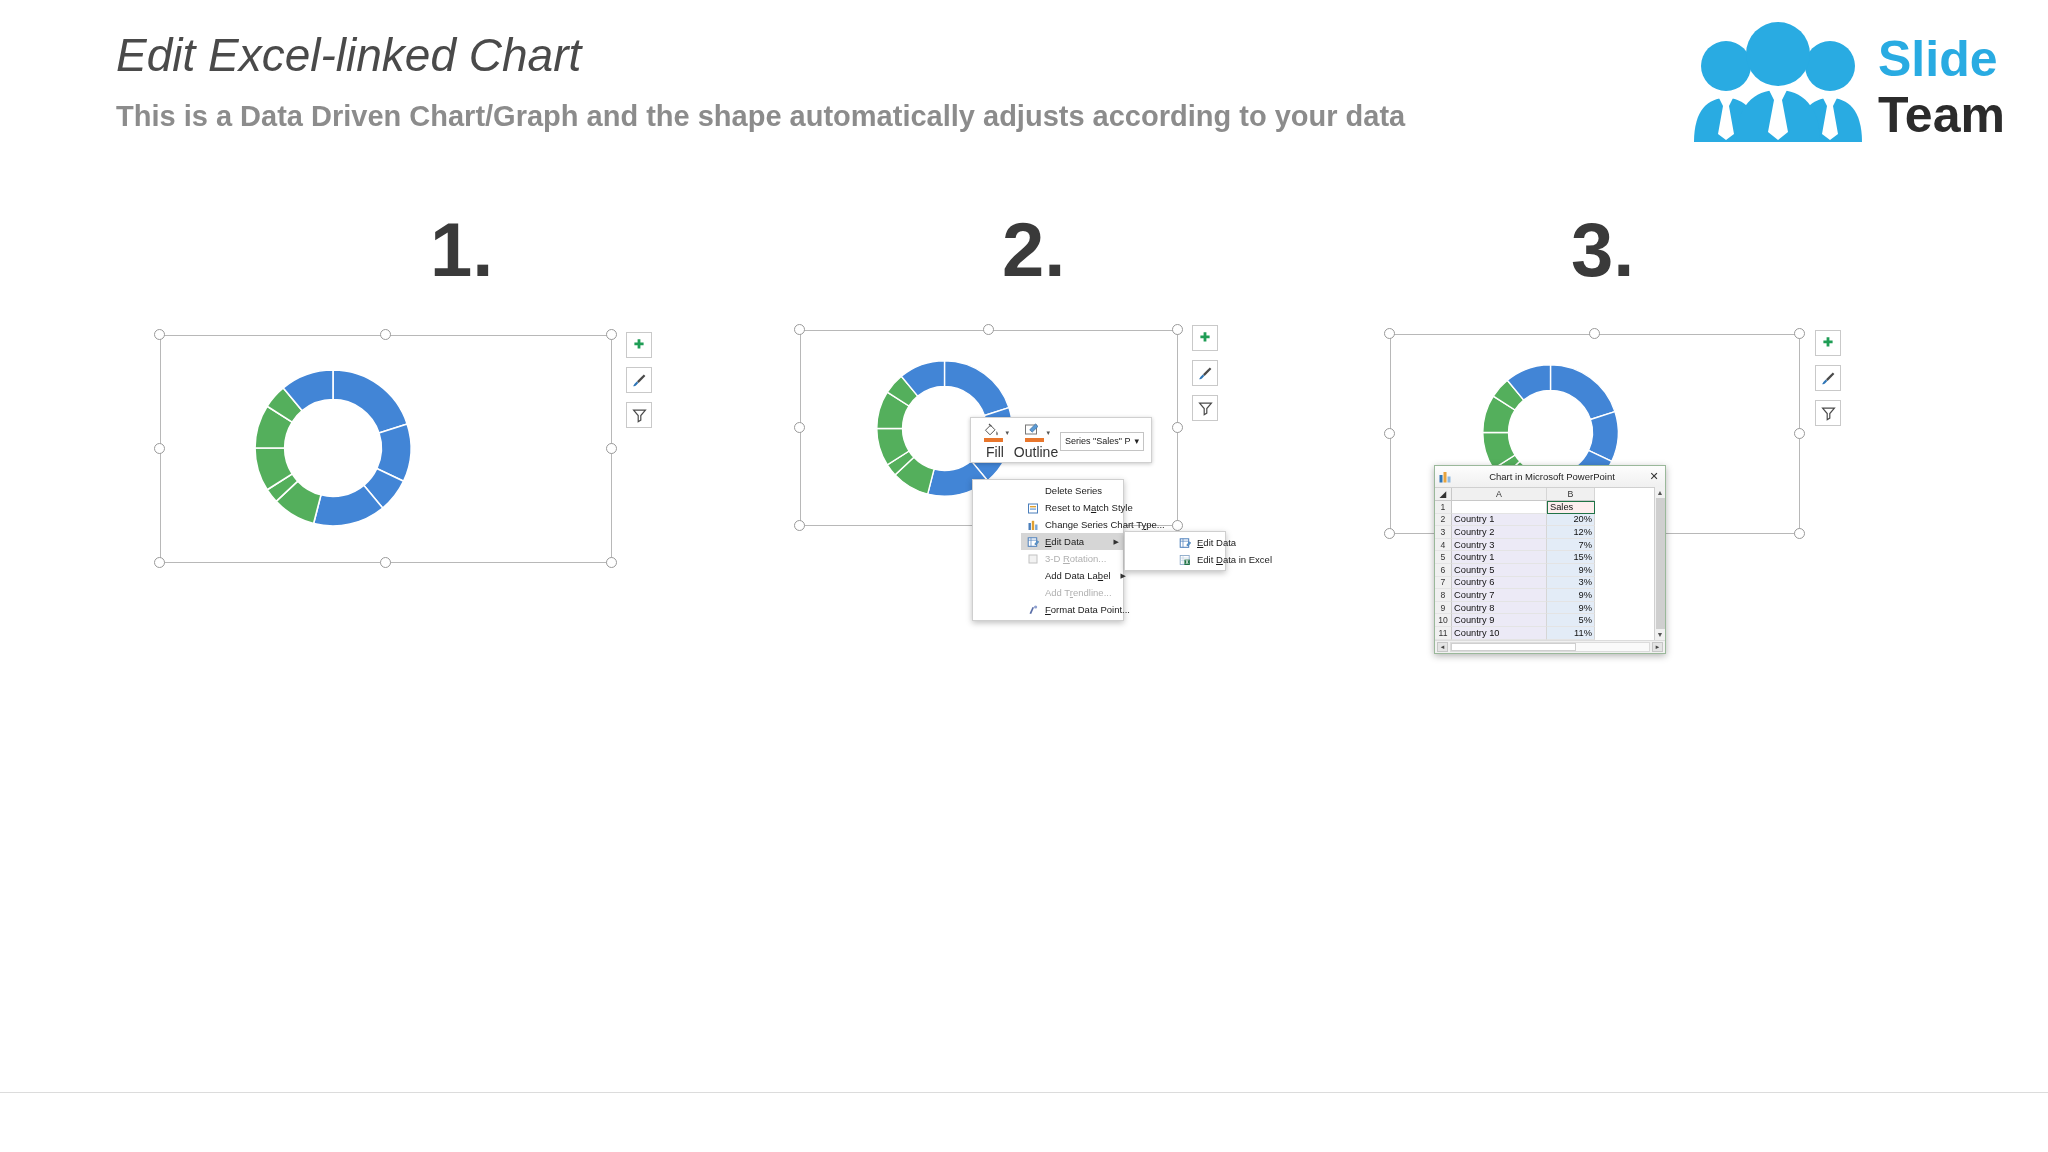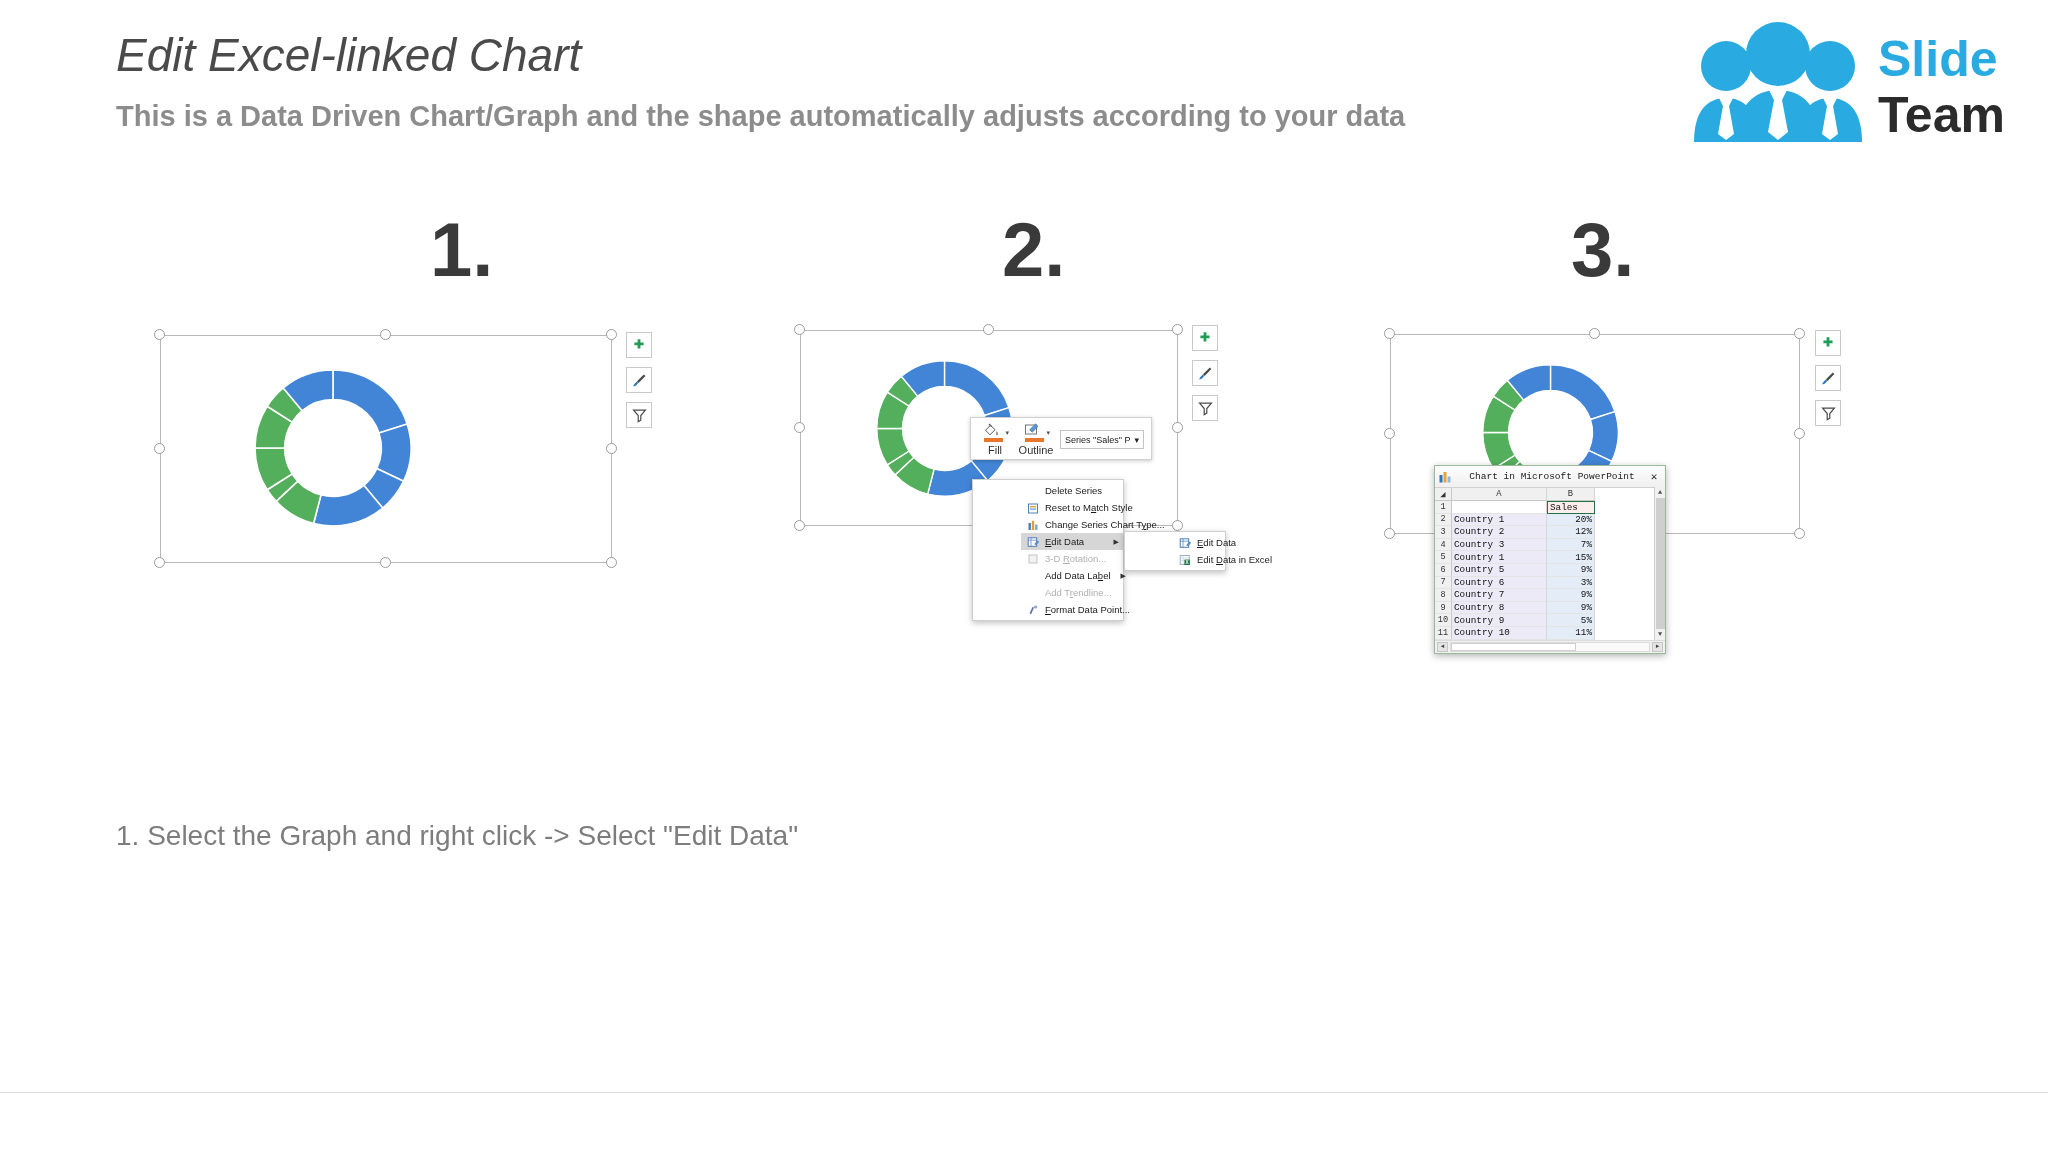--- a/index.html
+++ b/index.html
@@ -58,21 +58,21 @@
   
   .mini-tb{
     position:absolute; background:#ffffff; border:1px solid #d0d0d0;
     box-shadow:0 1px 4px rgba(0,0,0,.22);
     display:flex; align-items:flex-start; padding:5px 7px 3px 7px; gap:7px;
     z-index:40;
   }
   .tb-item{ display:flex; flex-direction:column; align-items:center; width:34px; }
   .tb-ico{ position:relative; width:26px; height:20px; }
   .tb-bar{ position:absolute; left:2px; bottom:1px; width:19px; height:4px; background:#E8762C; }
-  .tb-lbl{ font-size:11px; color:#333; margin-top:2px; line-height:1; }
+  .tb-lbl{ font-size:14px; color:#333; margin-top:2px; line-height:1; }
   .tb-caret{ font-size:7px; color:#555; position:absolute; right:-1px; bottom:6px; }
   .tb-combo{
     border:1px solid #c4c4c4; background:#fff; height:19px; min-width:62px;
     display:flex; align-items:center; justify-content:space-between;
     padding:0 4px; font-size:9px; color:#222; align-self:center;
   }
 
   
   .ctx{
     position:absolute; background:#fff; border:1px solid #cfcfcf;
@@ -91,21 +91,21 @@
   .ctx-sub{
     position:absolute; background:#fff; border:1px solid #cfcfcf;
     box-shadow:0 2px 6px rgba(0,0,0,.25); padding:2px 0; z-index:60; min-width:98px;
   }
   .u{ text-decoration:underline; }
 
   
   .xl{
     position:absolute; background:#be185d; border:1px solid #9ab89a;
     box-shadow:0 2px 7px rgba(0,0,0,.3); z-index:45;
-    font-family:Liberation Mono, monospace;
+    font-family:Liberation Sans, sans-serif;
   }
   .xl-title{
     height:21px; display:flex; align-items:center; padding:0 4px;
     background:linear-gradient(#fdfdfd,#f0f0f0); position:relative;
   }
   .xl-ticon{ width:14px; height:12px; display:flex; align-items:flex-end; gap:1px; margin-right:4px;}
   .xl-ttl{ flex:1; text-align:center; font-size:9.5px; color:#222; }
   .xl-close{ font-size:11px; color:#333; width:14px; text-align:center; cursor:default;}
   .xl-grid{ background:#fff; border-top:1px solid #d0d0d0; }
   .xrow{ display:flex; height:12.6px; align-items:stretch; }
@@ -527,16 +527,15 @@
   <div class="xl-hsb">
     <span class="hs-btn">◄</span>
     <span class="hs-track">
         <span class="hs-thumb"></span>
       </span>
     <span class="hs-btn">►</span>
   </div>
 </div>
 
 <div class="instructions">
-  <p>1. Select the Graph and right click -&gt; Select "Edit Data"</p>
 </div>
 
 <div class="footer-rule"></div>
 
 </body></html>

